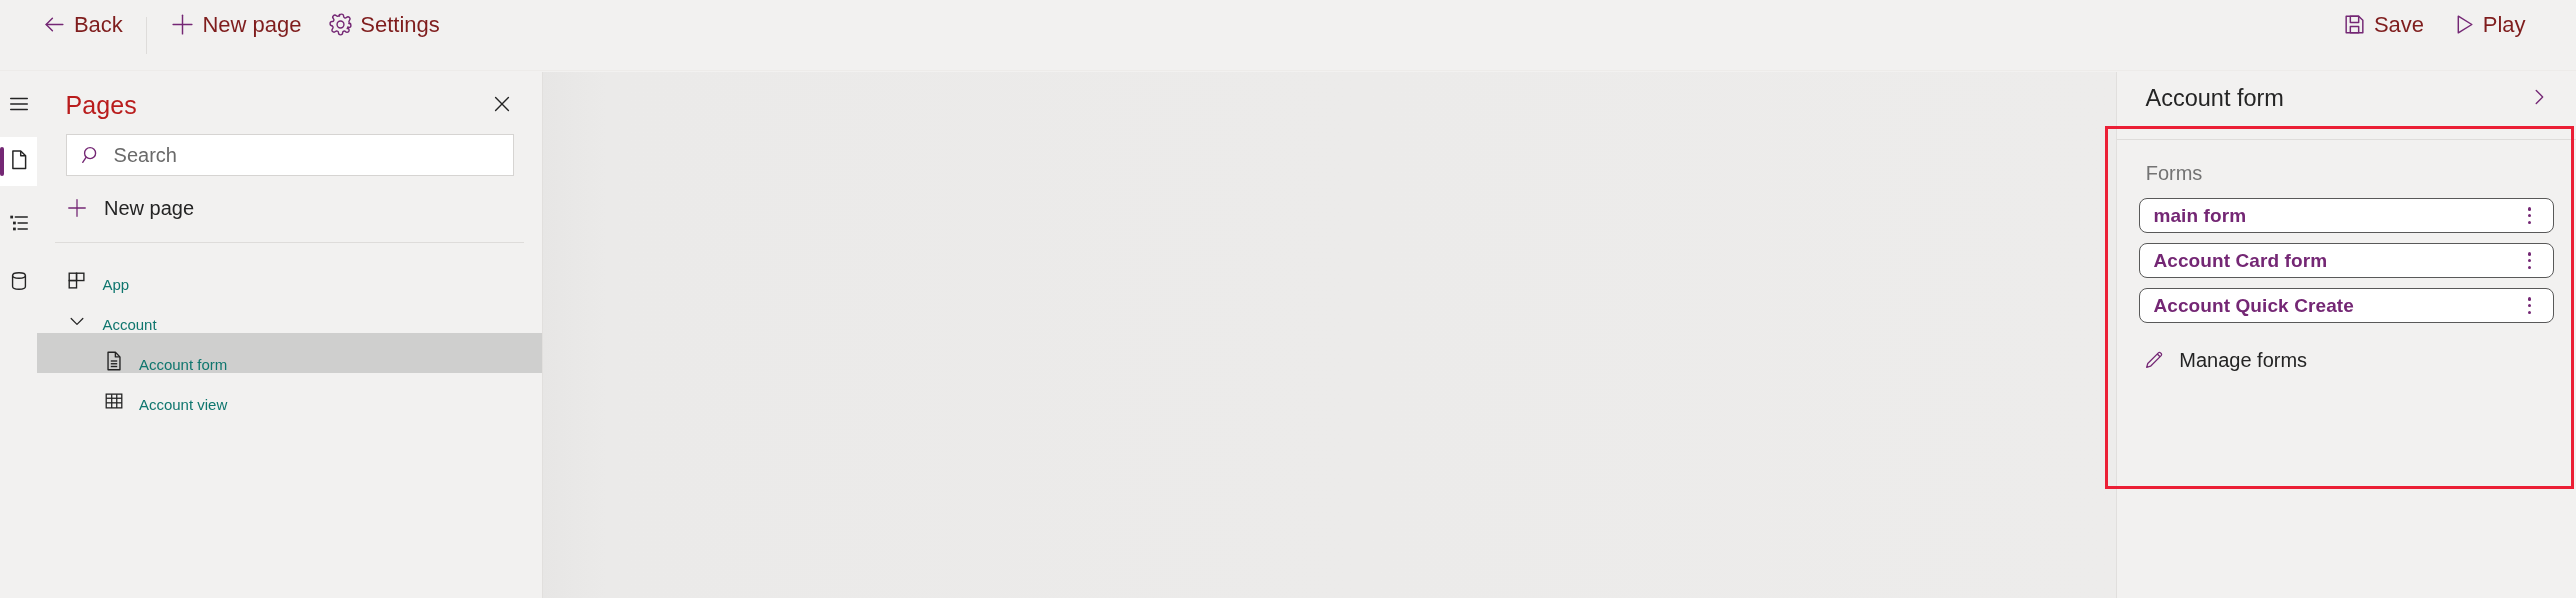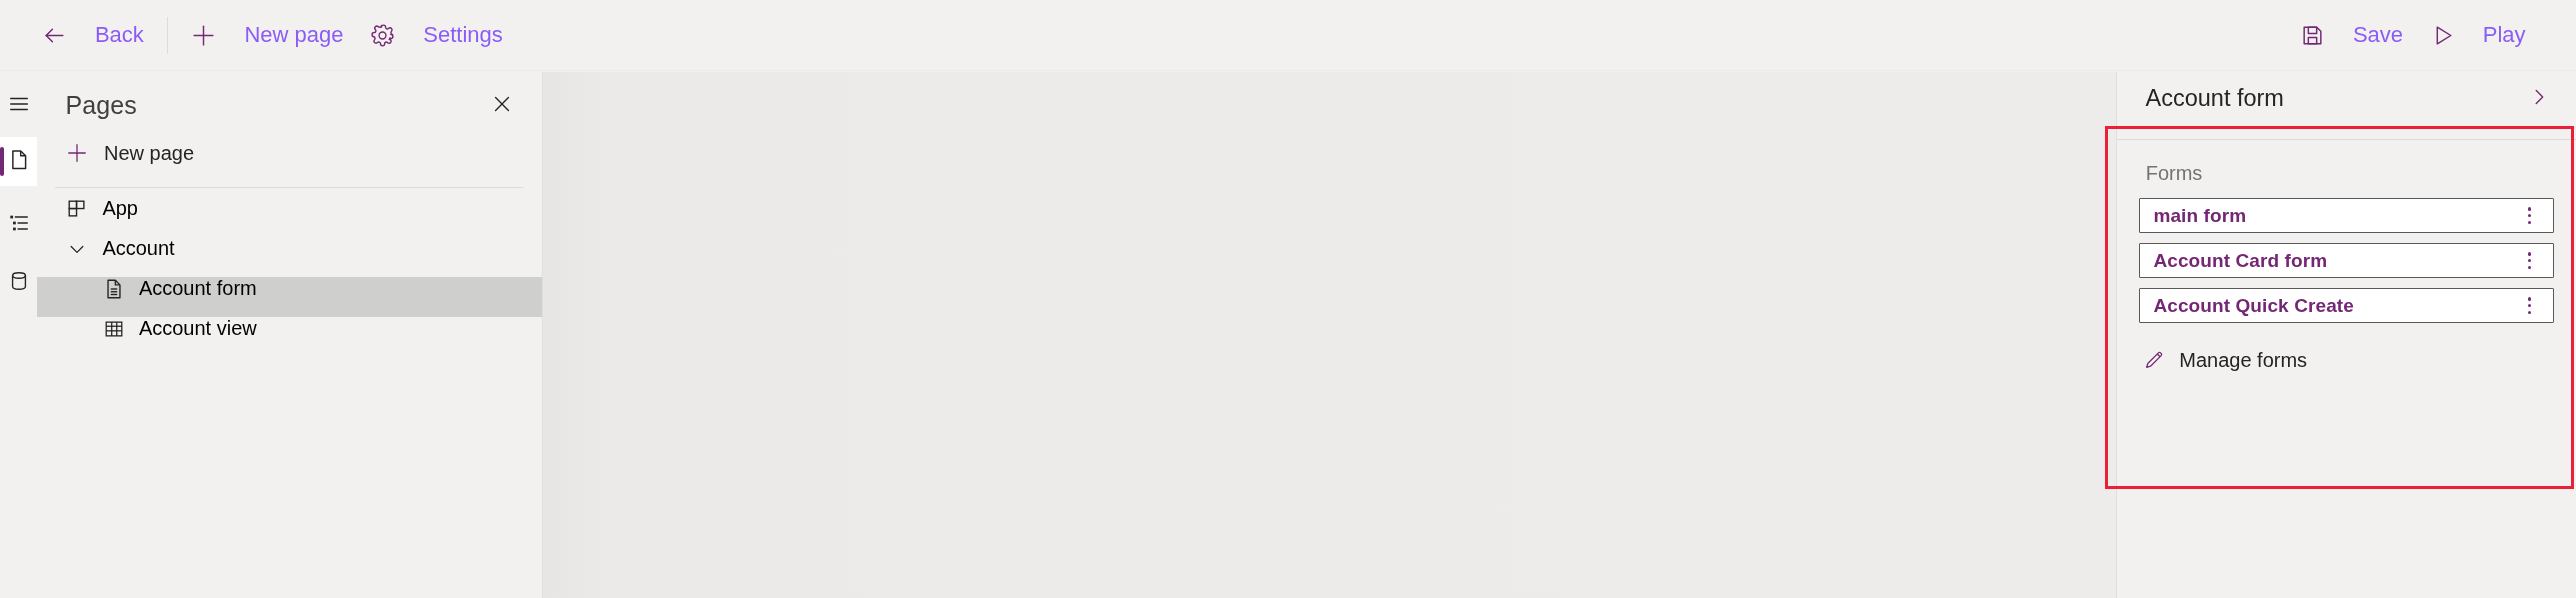--- a/index.html
+++ b/index.html
@@ -18,25 +18,25 @@
   .cmdbar {
     position: absolute; left: 0; top: 0; width: 2576px; height: 71px;
     background: #F2F1F0;
     display: flex; align-items: center;
     border-bottom: 0.8px solid #EDEBE9;
   }
   .cmd-left { display: flex; align-items: center; padding-left: 28.5px; }
   .cmd-right { display: flex; align-items: center; margin-left: auto; padding-right: 37px; }
 
   .cmd-btn {
-    display: flex; align-items: center; gap: 28px;
+    display: flex; align-items: flex-start; gap: 7px;
     height: 47px; padding: 0 13.4px;
     cursor: pointer; background: transparent; border: none;
     font-family: "Liberation Sans", sans-serif;
-    font-size: 22px; color: #8b5cf6; white-space: nowrap;
+    font-size: 22px; color: #7f1d1d; white-space: nowrap;
   }
   .cmd-btn .ico { display: flex; align-items: center; justify-content: center; width: 25px; height: 25px; flex: 0 0 auto; }
   .cmd-sep { width: 0.8px; height: 37px; background: #DEDCDA; margin: 0 10px; }
 
   
   .rail {
     position: absolute; left: 0; top: 72px; width: 37px; height: 527px;
     background: #F2F1F0;
     display: flex; flex-direction: column; align-items: stretch;
   }
@@ -57,21 +57,21 @@
   
   .pages-panel {
     position: absolute; left: 37px; top: 72px; width: 506px; height: 527px;
     background: #F2F1F0;
     border-right: 0.8px solid #E1DFDD;
   }
   .pages-header {
     display: flex; align-items: center; justify-content: space-between;
     padding: 17px 22px 0 28.5px; height: 49px;
   }
-  .pages-title { font-size: 25px; color: #404040; font-weight: 400; letter-spacing: 0.1px; }
+  .pages-title { font-size: 25px; color: #b91c1c; font-weight: 400; letter-spacing: 0.1px; }
   .close-btn {
     width: 37px; height: 37px; display: flex; align-items: center; justify-content: center;
     cursor: pointer; background: transparent; border: none; color: #242424;
   }
 
   .search-wrap { padding: 13.4px 28.5px 0 28.5px; }
   .search-box {
     display: flex; align-items: center; gap: 11.7px;
     height: 42px; background: #FFFFFF; border: 0.8px solid #D6D4D2;
     padding: 0 13.4px;
@@ -85,22 +85,22 @@
 
   .newpage-row {
     display: flex; align-items: center; gap: 15px;
     height: 44px; margin: 10px 0 0 0; padding: 0 28.5px;
     cursor: pointer; font-size: 20px; color: #242424;
   }
   .pages-divider { height: 0.8px; background: #DEDCDA; margin: 11.7px 18.4px 0 18.4px; }
 
   .tree { padding-top: 10px; }
   .tree-row {
-    display: flex; align-items: flex-start; gap: 13.4px;
-    height: 40px; cursor: pointer; font-size: 20px; color: #000000;
+    display: flex; align-items: flex-end; gap: 13.4px;
+    height: 40px; cursor: pointer; font-size: 15px; color: #0f766e;
   }
   .tree-row.lvl1 { padding-left: 28.5px; }
   .tree-row.lvl2 { padding-left: 65px; }
   .tree-row.selected { background: #CFCFCE; }
   .tree-ico { width: 23.5px; height: 23.5px; display: flex; align-items: center; justify-content: center; flex: 0 0 auto; }
 
   
   .canvas {
     position: absolute; left: 543px; top: 72px; width: 1573px; height: 527px;
     background: linear-gradient(90deg, #E7E6E5 0%, #EBEAE9 4%, #EDECEB 100%);
@@ -121,21 +121,21 @@
     width: 37px; height: 37px; display: flex; align-items: center; justify-content: center;
     cursor: pointer; background: transparent; border: none;
   }
   .props-divider { height: 0.8px; background: #DEDCDA; margin: 15px 0 0 0; }
 
   .props-body { padding: 22px 22px 0 22px; }
   .section-label { font-size: 20px; color: #737373; padding-left: 6.7px; margin-bottom: 13.4px; }
 
   .form-item {
     display: flex; align-items: center; justify-content: space-between;
-    height: 35px; background: #FFFFFF; border: 0.8px solid #595959; border-radius: 1px;
+    height: 35px; background: #FFFFFF; border: 0.8px solid #595959; border-radius: 8px;
     margin-bottom: 10px; padding: 0 11.7px 0 13.4px; cursor: pointer;
   }
   .form-item-label {
     font-size: 19px; color: #742774; font-weight: 600; letter-spacing: 0.1px;
     white-space: nowrap; overflow: hidden; text-overflow: ellipsis;
   }
   .kebab {
     width: 23.5px; height: 28.5px; display: flex; flex-direction: column;
     align-items: center; justify-content: center; gap: 3.4px; flex: 0 0 auto; cursor: pointer;
   }
@@ -273,20 +273,31 @@
       <button class="close-btn">
         <span>
           <svg width="22" height="22" viewBox="0 0 24 24" fill="none" stroke="#242424" stroke-width="1.5" stroke-linecap="round">
               <line x1="5" y1="5" x2="19" y2="19"></line>
               <line x1="19" y1="5" x2="5" y2="19"></line>
             </svg>
         </span>
       </button>
     </div>
 
+    <div class="search-wrap">
+      <div class="search-box">
+        <span class="mag">
+          <svg width="22" height="22" viewBox="0 0 24 24" fill="none" stroke="#742774" stroke-width="1.5" stroke-linecap="round">
+              <circle cx="11" cy="10" r="6"></circle>
+              <line x1="6.6" y1="14.6" x2="3" y2="20"></line>
+            </svg>
+        </span>
+        <input class="search-input" type="text" value="" placeholder="Search" style="">
+      </div>
+    </div>
 
     <div class="newpage-row">
       <span class="tree-ico">
         <svg width="22" height="22" viewBox="0 0 24 24" fill="none" stroke="#742774" stroke-width="1.4" stroke-linecap="round">
             <line x1="12" y1="3" x2="12" y2="21"></line>
             <line x1="3" y1="12" x2="21" y2="12"></line>
           </svg>
       </span>
       <span>New page</span>
     </div>

